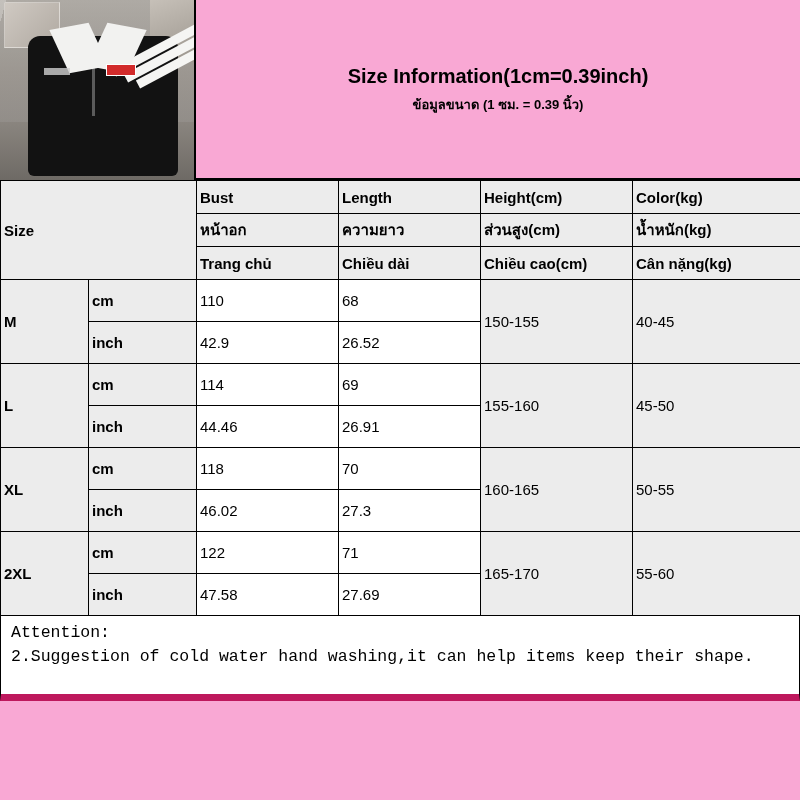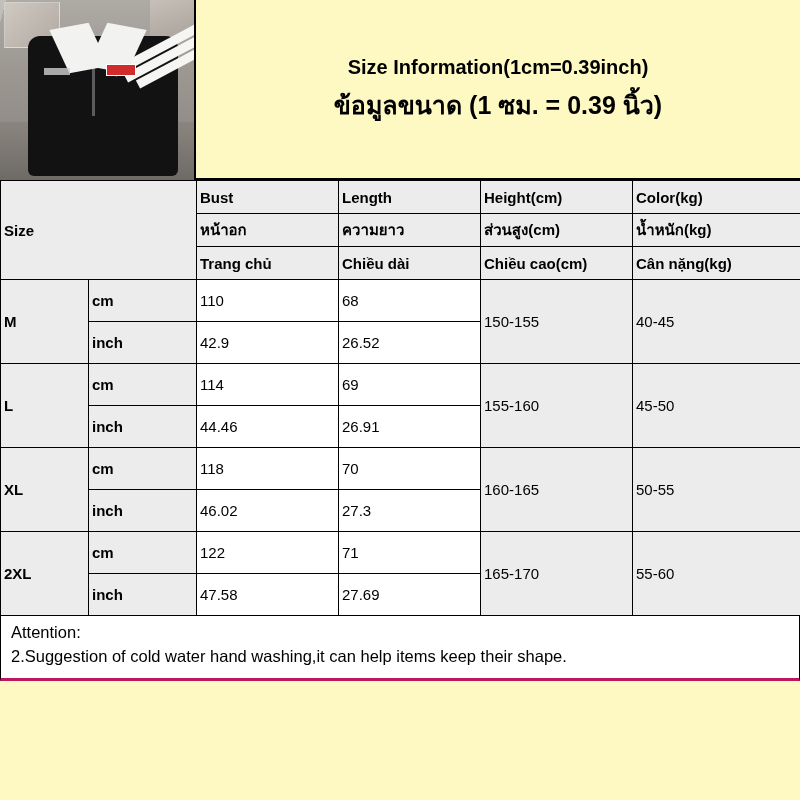--- a/index.html
+++ b/index.html
@@ -5,21 +5,21 @@
   * { box-sizing: border-box; }
   html, body {
     margin: 0; padding: 0;
     width: 800px; height: 800px;
     background: #ffffff;
     font-family: "Liberation Sans", sans-serif;
   }
   #page {
     position: relative;
     width: 800px; height: 800px;
-    background: #fef9c3;
+    background: #f9a8d4;
     overflow: hidden;
   }
 
   
   .top-area {
     display: flex;
     width: 800px;
     height: 180px;
     border-bottom: 2px solid #000;
   }
@@ -112,21 +112,21 @@
     gap: 6px;
     padding: 0 8px;
   }
   .title-line {
     font-weight: bold;
     font-size: 20px;
     color: #000;
     text-align: center;
     white-space: nowrap;
   }
-  .title-line.thai { font-size: 25px; }
+  .title-line.thai { font-size: 13px; }
 
   
   table.size-table {
     border-collapse: collapse;
     width: 800px;
     table-layout: fixed;
   }
   table.size-table td {
     border: 1px solid #000;
     text-align: left;
@@ -169,25 +169,26 @@
   col.c-size { width: 88px; }
   col.c-unit { width: 108px; }
   col.c-bust { width: 142px; }
   col.c-len  { width: 142px; }
   col.c-ht   { width: 152px; }
   col.c-wt   { width: 168px; }
 
   
   .attention {
     width: 800px;
-    padding: 6px 10px 8px 10px;
+    padding: 6px 10px 24px 10px;
     border-left: 1px solid #000;
     border-right: 1px solid #000;
-    border-bottom: 3px solid #be185d;
+    border-bottom: 7px solid #be185d;
     background: #fff;
+    font-family: Liberation Mono, monospace;
   }
   .attention p {
     margin: 0 0 2px 0;
     font-size: 16.5px;
     line-height: 1.32;
     color: #000;
   }
 </style>
 </head>
 <body>

